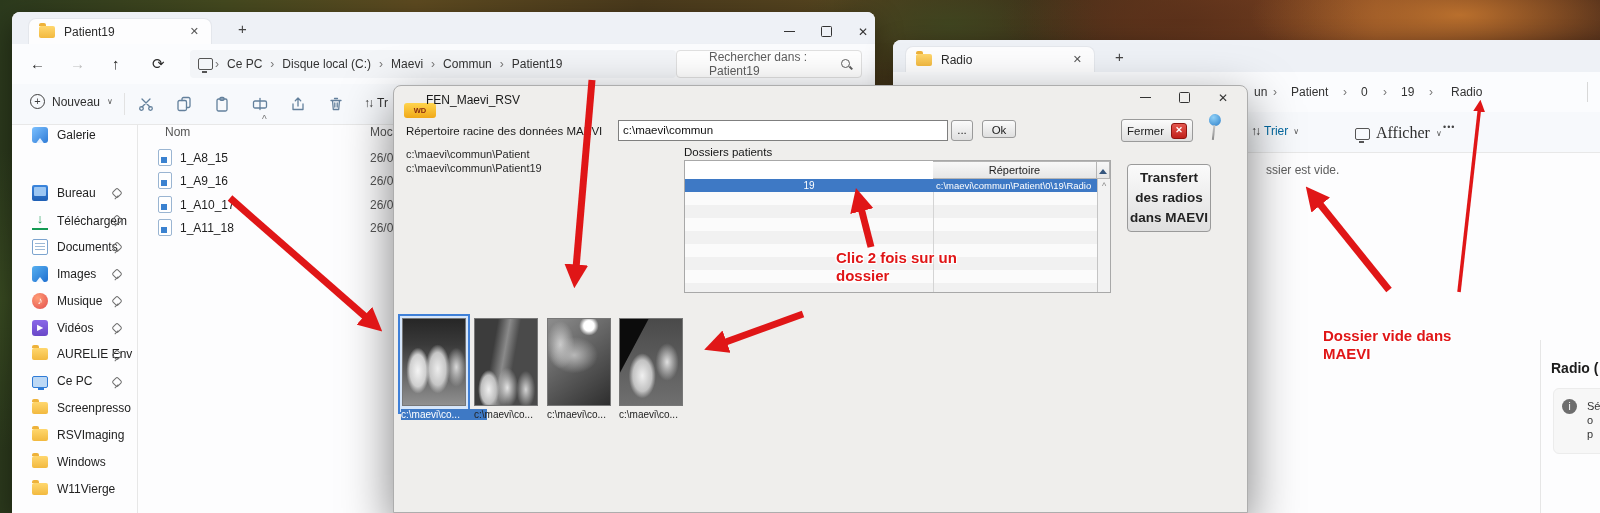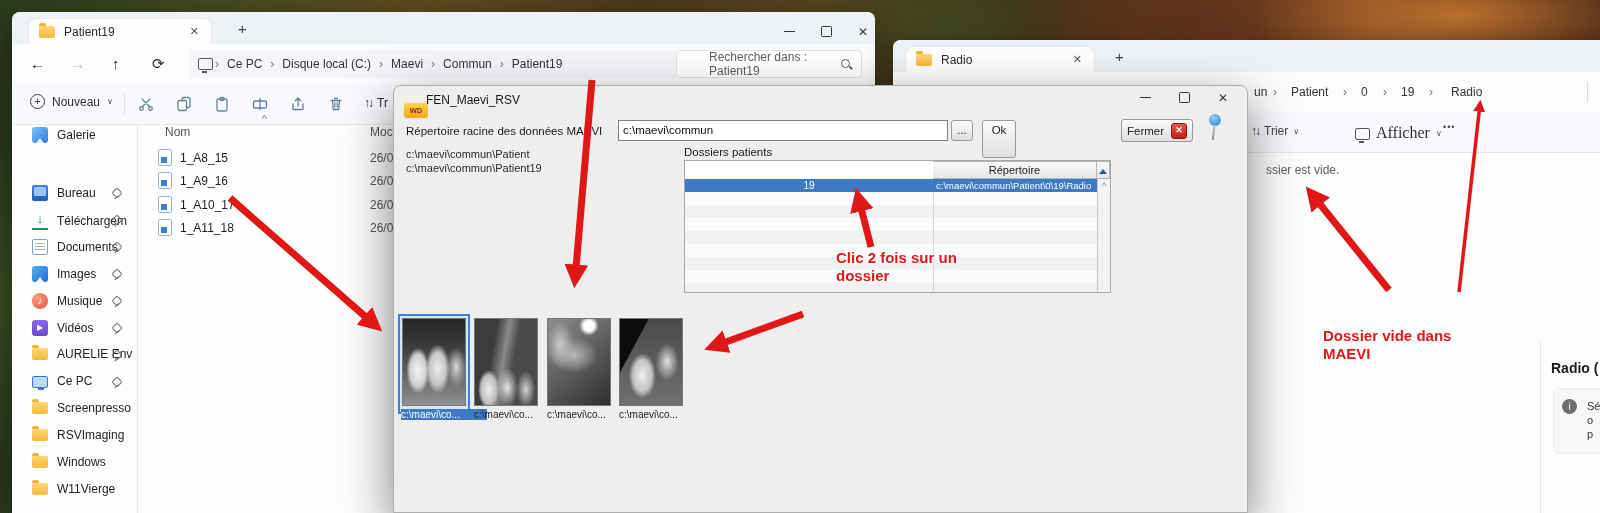--- a/index.html
+++ b/index.html
@@ -56,21 +56,21 @@
   .ic-video{background:linear-gradient(#8a67e8,#6a48c8);border-radius:3px;color:#fff;font-size:8px;text-align:center;line-height:16px;}
   .ic-pc{box-sizing:border-box;width:16px;height:12px;border:1.6px solid #2f7bd6;border-radius:2px;background:#bcd8f5;margin-top:1px;}
   .ic-pc::after{content:"";position:absolute;left:5px;bottom:-3px;width:6px;height:2px;background:#2f7bd6;}
   .fdoc{display:inline-block;width:12px;height:15px;background:#fff;border:1px solid #9ab5d2;border-radius:2px;position:relative;}
   .fdoc::after{content:"";position:absolute;left:2px;bottom:2px;width:6px;height:6px;background:#3b82d0;}
   .frow{position:absolute;display:flex;align-items:center;gap:8px;font-size:12px;color:#1d1d1d;}
   .fdate{position:absolute;font-size:12px;color:#555;}
   .colhead{position:absolute;font-size:12px;color:#555;}
   
   .dlg{position:absolute;left:393px;top:85px;width:855px;height:428px;background:#efeeec;border:1px solid #adadad;border-radius:8px 8px 0 0;box-shadow:0 18px 50px rgba(0,0,0,.5);box-sizing:border-box;z-index:30;}
-  .wd{display:inline-block;width:24px;height:15px;background:linear-gradient(#ffd44d,#f0a818);border-radius:3px;color:#8a2b10;font-size:7.5px;font-weight:bold;text-align:center;line-height:15px;margin-top:12px;}
+  .wd{display:inline-block;width:32px;height:15px;background:linear-gradient(#ffd44d,#f0a818);border-radius:3px;color:#8a2b10;font-size:7.5px;font-weight:bold;text-align:center;line-height:15px;margin-top:12px;}
   .dctrl{position:absolute;top:6px;display:flex;gap:28px;align-items:center;}
   .dlbl{position:absolute;font-size:11.5px;color:#1a1a1a;}
   .dinput{position:absolute;background:#fff;border:1px solid #7f7f7f;font-size:11.5px;color:#111;padding:3px 4px;box-sizing:border-box;}
   .dbtn{position:absolute;background:linear-gradient(#fbfbfb,#dfdfdf);border:1px solid #9a9a9a;border-radius:3px;font-size:11.5px;color:#222;text-align:center;box-sizing:border-box;}
   .redx{display:inline-block;width:14px;height:14px;background:linear-gradient(#e4574f,#c0201a);border:1px solid #8e1410;border-radius:3px;color:#fff;font-size:9px;font-weight:bold;line-height:13px;text-align:center;}
   .mono11{font-size:11px;color:#2a2a2a;line-height:14px;}
   .thead{position:absolute;top:0;height:18px;background:linear-gradient(#f8f8f8,#e6e6e6);box-sizing:border-box;font-size:11px;color:#222;text-align:center;line-height:17px;}
   .trow{position:absolute;left:0;right:13px;height:13px;}
   .tsel{background:#3e79c5;color:#fff;font-size:10px;line-height:13px;white-space:nowrap;overflow:hidden;}
   .xr{position:absolute;width:64px;height:88px;border:1px solid #777;box-sizing:border-box;}
@@ -275,21 +275,21 @@
       <span class="crumb" style="position:absolute;left:462px;top:13px;">0</span>
       <span class="csep" style="position:absolute;left:488px;top:13px;">›</span>
       <span class="crumb" style="position:absolute;left:502px;top:13px;">19</span>
       <span class="csep" style="position:absolute;left:534px;top:13px;">›</span>
       <span class="crumb" style="position:absolute;left:552px;top:13px;">Radio</span>
       <span class="abs" style="left:694px;top:10px;width:1px;height:20px;background:#d8d8d8;"></span>
     </div>
     <div class="cmdbar">
       <span class="abs" style="left:358px;top:12px;display:flex;gap:5px;align-items:center;">
         <span class="sortglyph">↑↓</span>
-        <span style="font-size:12px;color:#404040;">Trier</span>
+        <span style="font-size:12px;color:#0369a1;">Trier</span>
         <span class="chevdown">∨</span>
       </span>
       <span class="abs" style="left:462px;top:12px;display:flex;gap:6px;align-items:center;">
         <span class="ic-mon" style="margin-top:1px;"></span>
         <span style="font-size:16px;color:#2f2f2f;font-family:Liberation Serif, serif;">Afficher</span>
         <span class="chevdown">∨</span>
       </span>
       <span class="abs" style="left:550px;top:10px;font-size:9px;color:#444;letter-spacing:1px;">•••</span>
     </div>
     <span class="abs" style="left:373px;top:123px;font-size:12px;color:#5d5d5d;">ssier est vide.</span>
@@ -309,21 +309,21 @@
     <span class="abs" style="left:10px;top:5px;"><span class="wd">WD</span></span>
     <span class="abs" style="left:32px;top:7px;font-size:12px;color:#181818;">FEN_Maevi_RSV</span>
     <span class="dctrl" style="left:746px;">
       <span class="minline"></span>
       <span class="boxmax"></span>
       <span class="xglyph">✕</span>
     </span>
     <span class="dlbl" style="left:12px;top:39px;">Répertoire racine des données MAEVI</span>
     <div class="dinput" style="left:224px;top:34px;width:330px;height:21px;">c:\maevi\commun</div>
     <div class="dbtn" style="left:557px;top:34px;width:22px;height:21px;line-height:19px;">...</div>
-    <div class="dbtn" style="left:588px;top:34px;width:34px;height:38px;line-height:19px;">Ok</div>
+    <div class="dbtn" style="left:588px;top:34px;width:34px;height:18px;line-height:19px;">Ok</div>
     <div class="dbtn" style="left:727px;top:33px;width:72px;height:23px;display:flex;align-items:center;justify-content:center;gap:7px;">
       <span>Fermer</span>
       <span class="redx">✕</span>
     </div>
     <span class="pinblue" style="left:813px;top:28px;"></span>
     <span class="abs mono11" style="left:12px;top:61px;">c:\maevi\commun\Patient</span>
     <span class="abs mono11" style="left:12px;top:75px;">c:\maevi\commun\Patient19</span>
     <span class="abs" style="left:290px;top:60px;font-size:11.5px;color:#161616;">Dossiers patients</span>
 
     <div class="abs" style="left:290px;top:74px;width:427px;height:133px;background:#fff;border:1px solid #a8a8a8;box-sizing:border-box;overflow:hidden;">
@@ -340,20 +340,21 @@
       <div class="trow" style="top:83px;background:#fbfbfb;"></div>
       <div class="trow" style="top:96px;background:#f1f1f1;"></div>
       <div class="trow" style="top:109px;background:#fbfbfb;"></div>
       <div class="trow" style="top:122px;background:#f1f1f1;"></div>
       <div class="abs" style="left:248px;top:31px;bottom:0;width:1px;background:#d4d4d4;"></div>
       <div class="scol" style="left:412px;top:18px;width:13px;bottom:0;">
         <span style="display:block;text-align:center;font-size:9px;color:#888;margin-top:2px;">^</span>
       </div>
     </div>
 
+    <div class="dbtn" style="left:733px;top:78px;width:84px;height:68px;border-radius:4px;font-size:13.5px;font-weight:bold;line-height:20px;padding-top:3px;">Transfert des radios dans MAEVI</div>
 
     <div class="abs" style="left:4px;top:228px;width:72px;height:100px;background:#d6e6fa;border:2px solid #3f80d8;box-sizing:border-box;"></div>
     <div class="xr x1" style="left:8px;top:232px;"></div>
     <div class="xr x2" style="left:80px;top:232px;"></div>
     <div class="xr x3" style="left:153px;top:232px;"></div>
     <div class="xr x4" style="left:225px;top:232px;"></div>
     <span class="cap" style="left:7px;top:323px;background:#3e79c5;color:#fff;">c:\maevi\co...</span>
     <span class="cap" style="left:80px;top:323px;">c:\maevi\co...</span>
     <span class="cap" style="left:153px;top:323px;">c:\maevi\co...</span>
     <span class="cap" style="left:225px;top:323px;">c:\maevi\co...</span>

